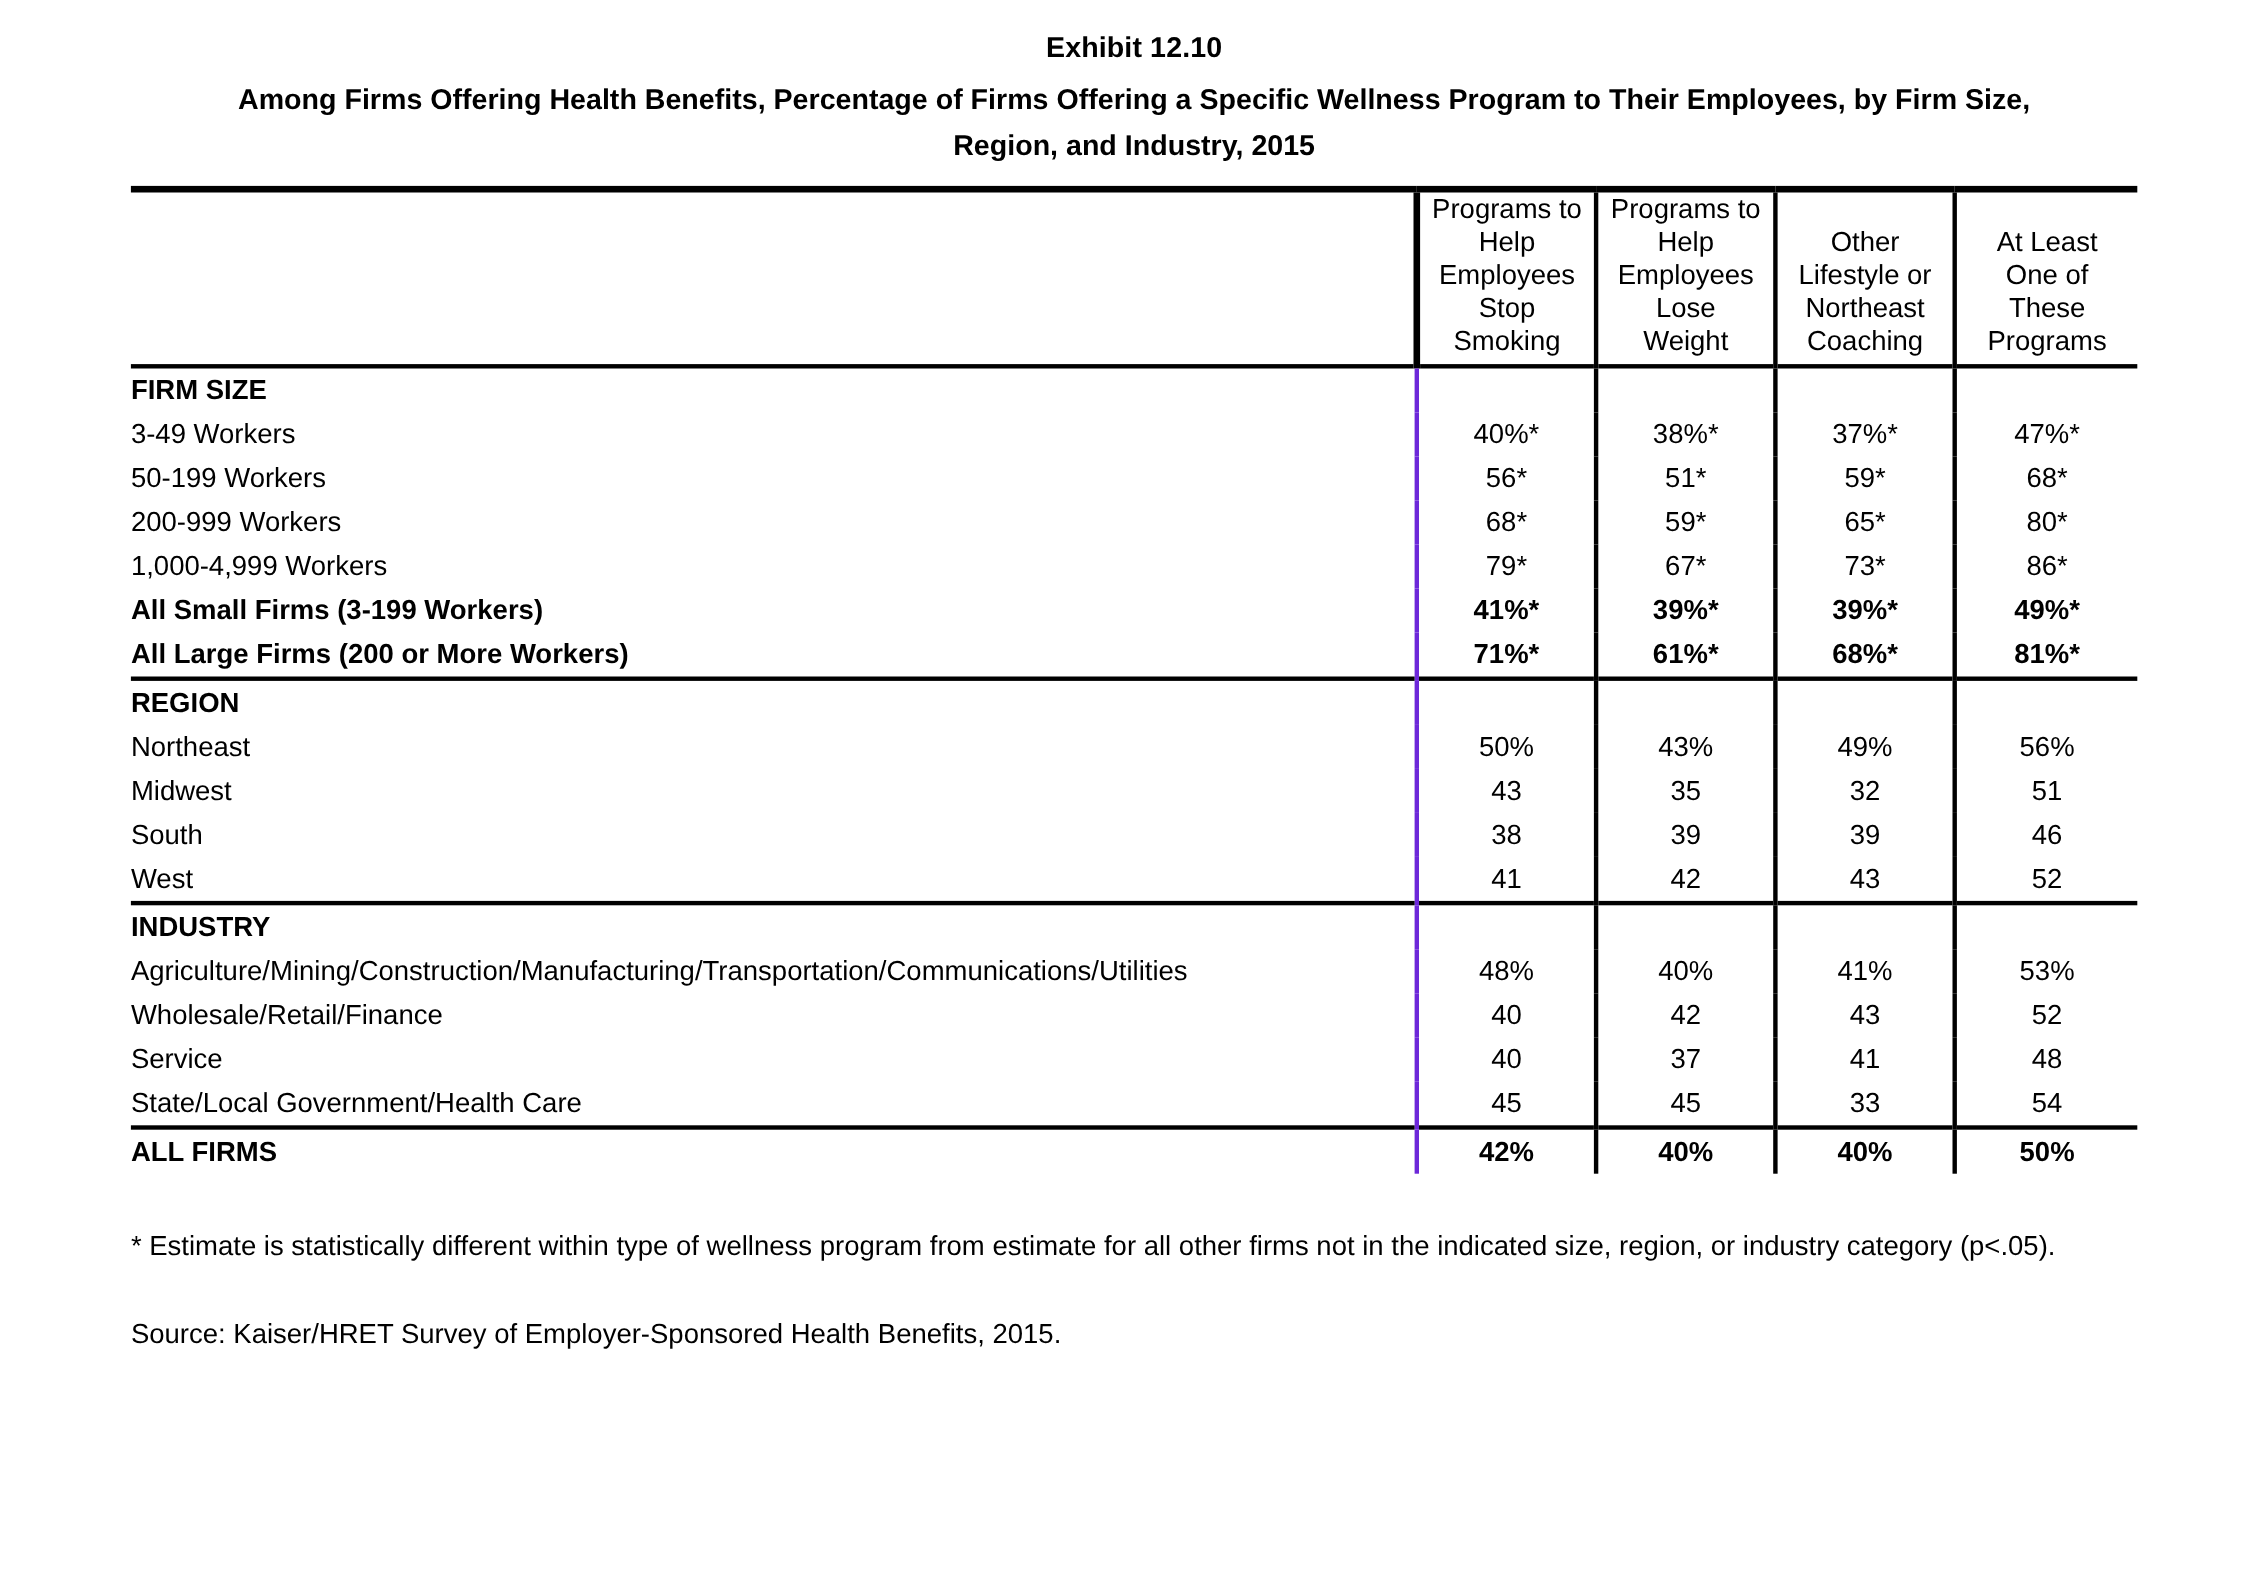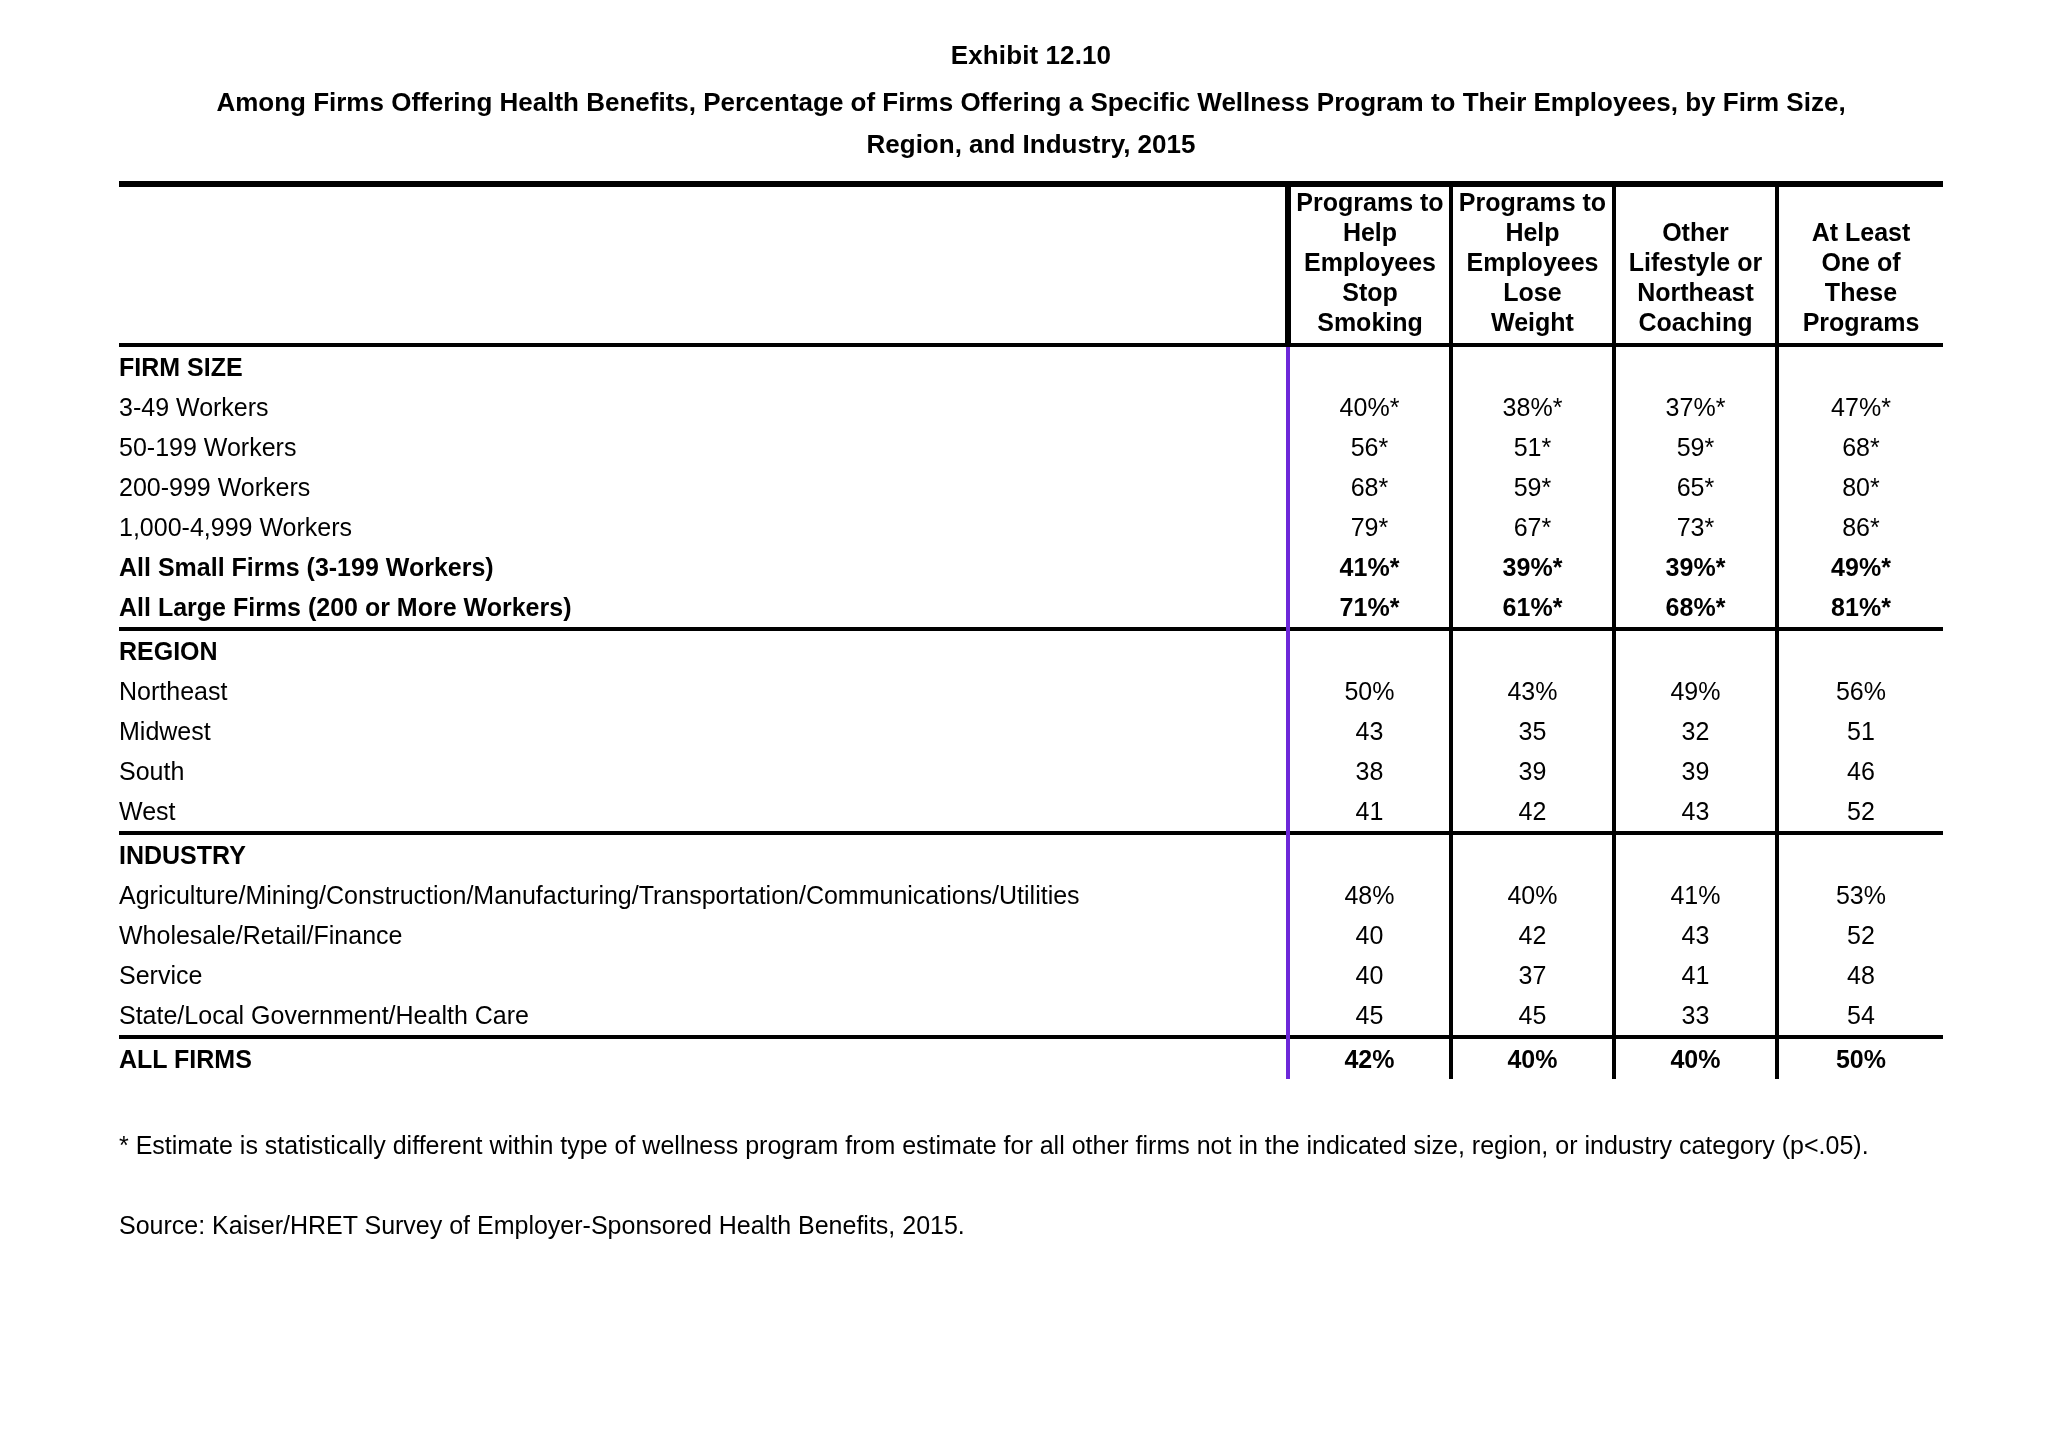--- a/index.html
+++ b/index.html
@@ -18,21 +18,21 @@
   .page {
     position: relative;
     width: 2062px;
     height: 1443px;
     box-sizing: border-box;
     padding: 0;
   }
 
   
   .title-block {
-    padding-top: 35px;
+    padding-top: 23px;
     text-align: center;
   }
   .exhibit-number {
     font-size: 26px;
     font-weight: bold;
     line-height: 40px;
     letter-spacing: 0.1px;
   }
   .exhibit-title {
     font-size: 26px;
@@ -63,21 +63,21 @@
   table.exhibit col.c-label  { width: 1169px; }
   table.exhibit col.c-val    { width: 163px; }
   table.exhibit col.c-val-l  { width: 166px; }
 
   
   .rule-top td      { border-top: 6px solid #000; }
   .rule-mid td      { border-top: 4px solid #000; }
 
   
   th.hdr {
-    font-weight: bold;
+    font-weight: normal;
     font-size: 25px;
     line-height: 30px;
     vertical-align: bottom;
     text-align: center;
     padding: 0 4px 6px 4px;
     border-left: 4px solid #000;
   }
   th.hdr.first { border-left: 6px solid #000; }
   th.hdr-label { border: none; }
 

